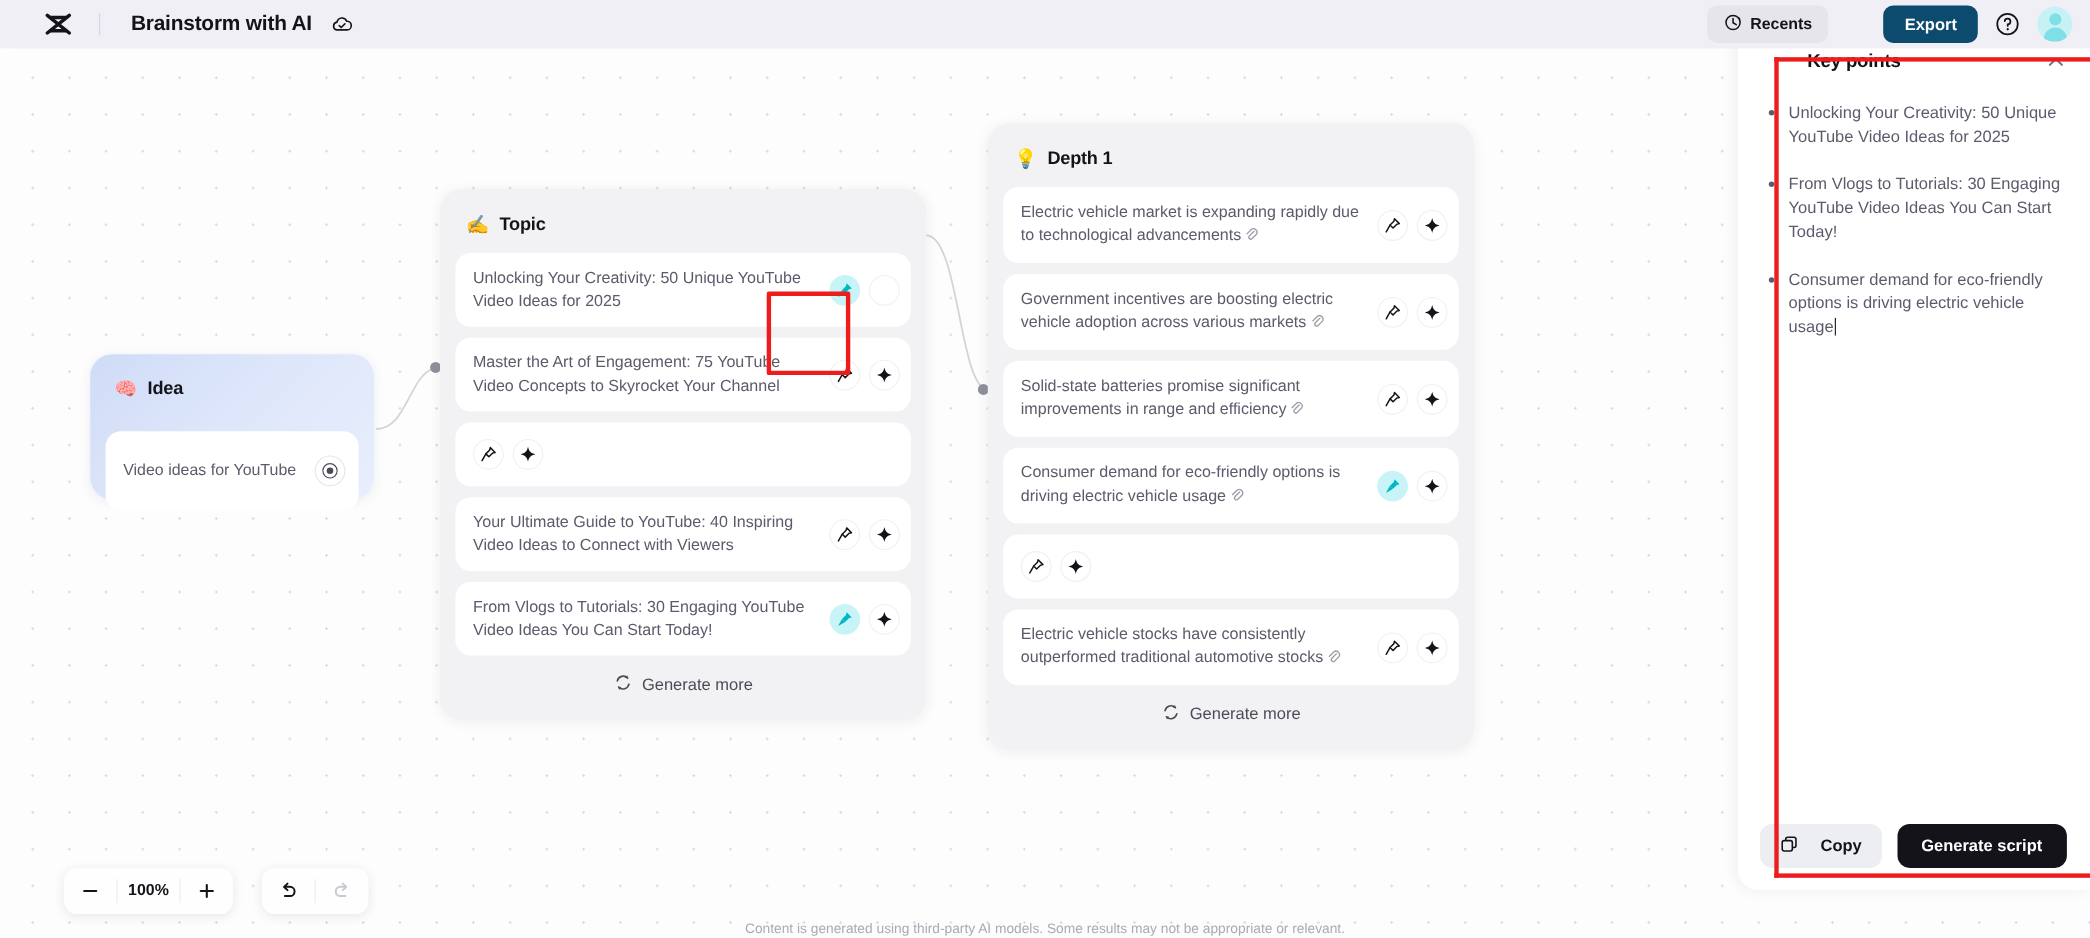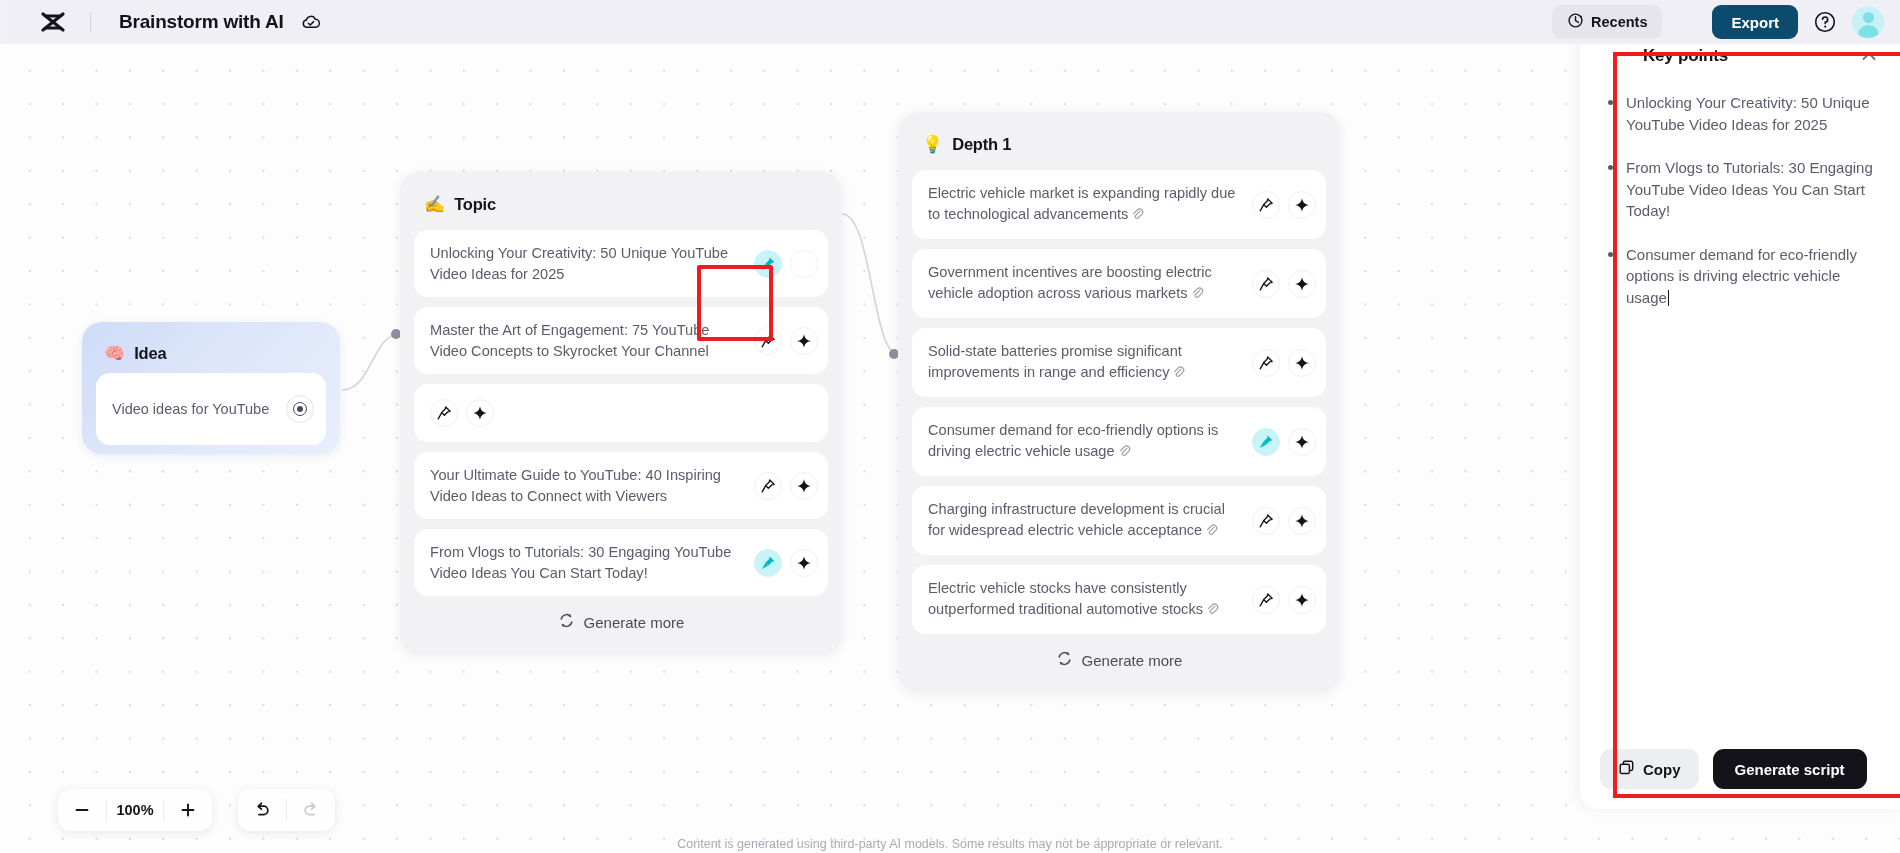--- a/index.html
+++ b/index.html
@@ -78,21 +78,21 @@
     box-shadow: 0 2px 10px rgba(70,90,140,.10);
     padding: 14px;
   }
   #idea-header {
     display: flex; align-items: center; gap: 9px;
     padding: 2px 4px 0 8px; height: 32px;
   }
   .node-emoji { font-size: 17px; line-height: 1; }
   .node-title { font-size: 16.5px; font-weight: bold; color: #14131a; letter-spacing:-.2px; }
   #idea-body {
-    margin-top: 5px; height: 72px;
+    margin-top: 24px; height: 72px;
     background: #ffffff; border-radius: 14px;
     display: flex; align-items: center;
     padding: 0 12px 0 16px;
   }
   #idea-text {
     flex: 1; font-size: 14.5px; line-height: 20px; color: #5a5c6b;
   }
   .radio-btn {
     width: 28px; height: 28px; border-radius: 50%;
     border: 1px solid #e6e6ea; background:#fff;
@@ -171,21 +171,21 @@
   #kp-list li::before {
     content:""; position:absolute; left: 4px; top: 8px;
     width: 5px; height: 5px; border-radius: 50%; background: #5a5c6b;
   }
   .caret { display:inline-block; width:1.5px; height:16px; background:#14131a;
            vertical-align:-3px; margin-left:1px; }
   #kp-footer {
     margin-top: auto; display:flex; align-items:center; gap: 14px;
   }
   #copy-btn {
-    display:flex; align-items:center; gap:8px;
+    display:flex; align-items:center; gap:20px;
     background:#eceef2; border:none; border-radius:11px;
     height: 40px; padding: 0 18px;
     font-family:"Liberation Sans", sans-serif;
     font-size:15px; font-weight:bold; color:#14131a; cursor:pointer;
   }
   #gen-script-btn {
     background:#14131a; border:none; border-radius:11px;
     height: 40px; padding: 0 22px;
     font-family:"Liberation Sans", sans-serif;
     font-size:15px; font-weight:bold; color:#ffffff; cursor:pointer;
@@ -471,23 +471,20 @@
             </div>
           <div class="act plain">
               <svg width="16" height="16" viewBox="0 0 16 16">
                 <path d="M8 1.2 C8.9 5.4 10.6 7.1 14.8 8 C10.6 8.9 8.9 10.6 8 14.8 C7.1 10.6 5.4 8.9 1.2 8 C5.4 7.1 7.1 5.4 8 1.2 Z" fill="#14131a"></path>
               </svg>
             </div>
         </div>
       </div>
 
       <div class="item">
-        <div class="item-text"><span>Charging infrastructure development is crucial for widespread electric vehicle acceptance</span><span class="link-icon"><svg width="13" height="13" viewBox="0 0 13 13">
-                <path d="M9.0 3.2 L4.6 7.6 a1.8 1.8 0 0 0 2.5 2.5 L11.0 6.2 a3.2 3.2 0 0 0 -4.5 -4.5 L2.6 5.6" fill="none" stroke="#9b9ca6" stroke-width="1.2" stroke-linecap="round"></path>
-              </svg></span></div>
         <div class="item-actions">
           <div class="act plain">
               <svg width="16" height="16" viewBox="0 0 16 16">
                 <path d="M9.7 1.9 L14.1 6.3 L11.9 6.8 L8.4 10.3 L5.7 7.6 L9.2 4.1 Z" fill="none" stroke="#14131a" stroke-width="1.35" stroke-linejoin="round"></path>
                 <path d="M5.7 7.6 L2.2 13.8" fill="none" stroke="#14131a" stroke-width="1.35" stroke-linecap="round"></path>
               </svg>
             </div>
           <div class="act plain">
               <svg width="16" height="16" viewBox="0 0 16 16">
                 <path d="M8 1.2 C8.9 5.4 10.6 7.1 14.8 8 C10.6 8.9 8.9 10.6 8 14.8 C7.1 10.6 5.4 8.9 1.2 8 C5.4 7.1 7.1 5.4 8 1.2 Z" fill="#14131a"></path>

